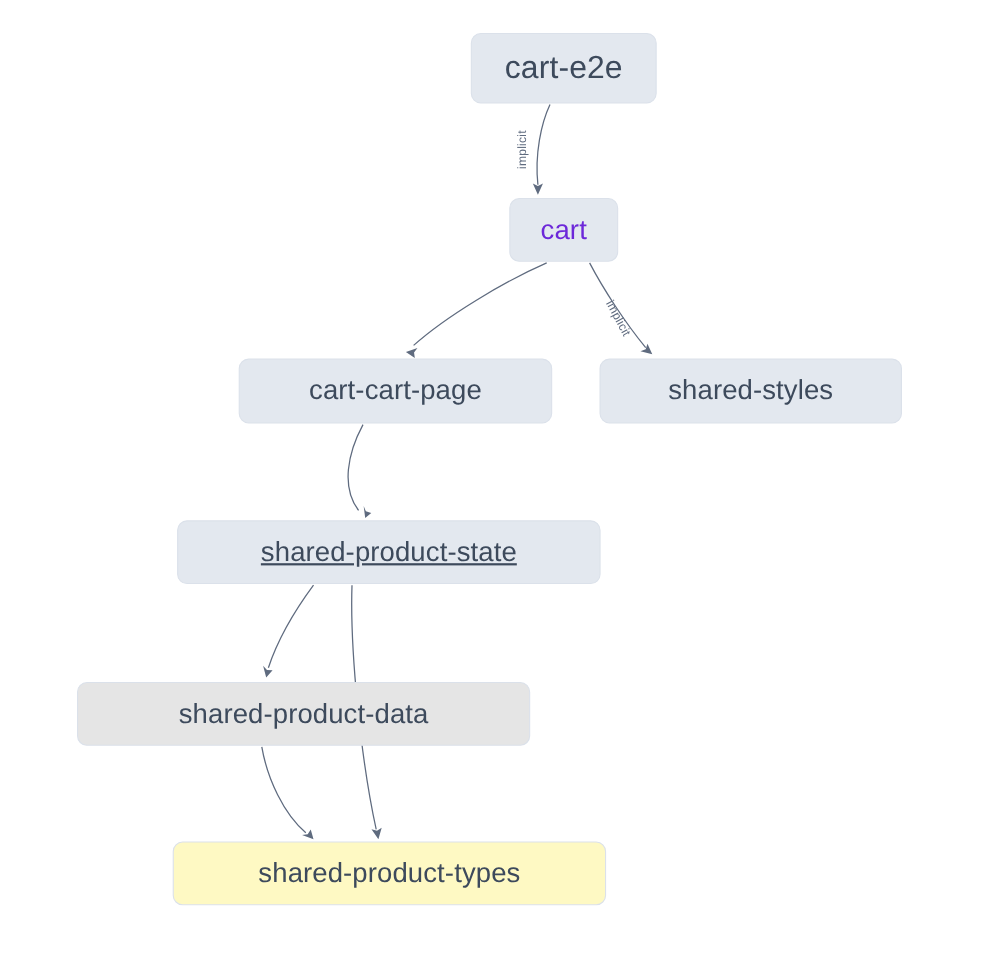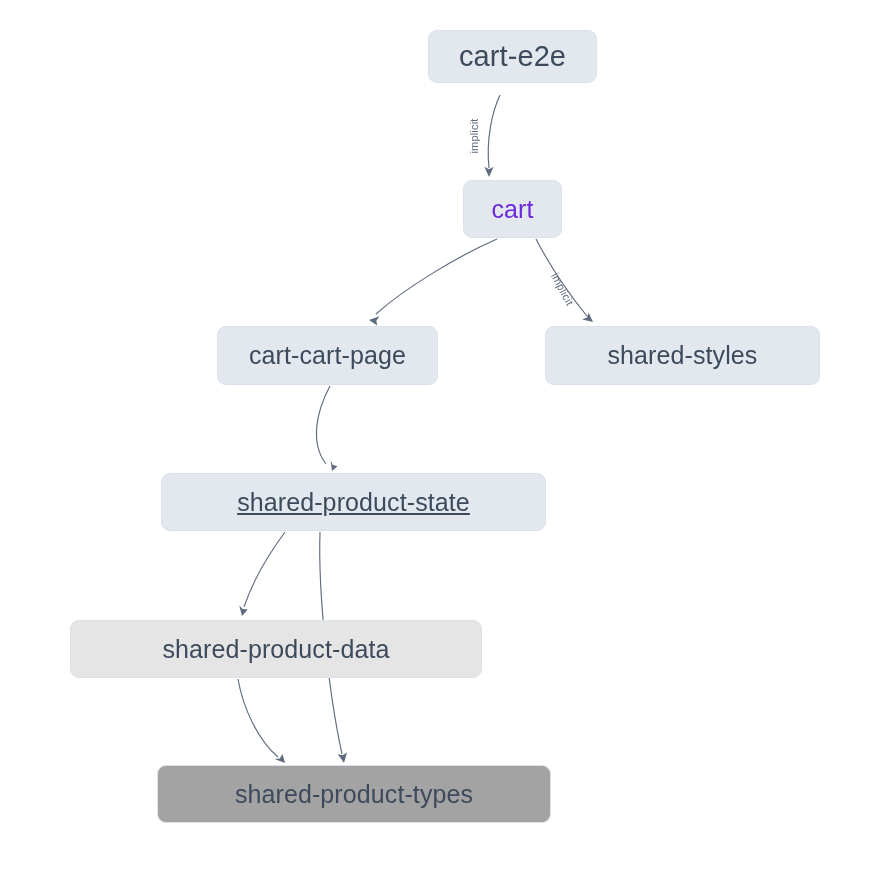--- a/index.html
+++ b/index.html
@@ -94,36 +94,36 @@
         <path class="edge-path" d="M 320 532 C 318 590 328 690 342 754" stroke="#5f6b7f"></path>
         <path class="edge-arrow" d="M 344 763 l -6.3 -9.1 l 5.0 1.4 l 4.3 -2.8 Z" fill="#5f6b7f"></path>
       </g>
       <g>
         <path class="edge-path" d="M 238 679 C 243 708 258 740 278 757" stroke="#5f6b7f"></path>
         <path class="edge-arrow" d="M 285 763 l -10.4 -4.0 l 5.1 -0.6 l 2.8 -4.3 Z" fill="#5f6b7f"></path>
       </g>
     </svg>
 
   <div id="node-layer">
-      <div class="graph-node" style="left: 428px; top: 30px; width: 169px; height: 53px; font-size: 29px; background: rgb(227, 232, 239); border-color: rgb(219, 225, 234); color: rgb(61, 74, 92);">
+      <div class="graph-node" style="left: 428px; top: 30px; width: 169px; height: 64px; font-size: 29px; background: rgb(227, 232, 239); border-color: rgb(219, 225, 234); color: rgb(61, 74, 92);">
         <span class="node-label">cart-e2e</span>
       </div>
       <div class="graph-node" style="left: 463px; top: 180px; width: 99px; height: 58px; font-size: 25px; background: rgb(227, 232, 239); border-color: rgb(219, 225, 234); color: #6d28d9;">
         <span class="node-label">cart</span>
       </div>
-      <div class="graph-node" style="left: 217px; top: 326px; width: 221px; height: 59px; font-size: 25px; background: rgb(227, 232, 239); border-color: rgb(219, 225, 234); color: rgb(61, 74, 92);">
+      <div class="graph-node" style="left: 217px; top: 326px; width: 285px; height: 59px; font-size: 25px; background: rgb(227, 232, 239); border-color: rgb(219, 225, 234); color: rgb(61, 74, 92);">
         <span class="node-label">cart-cart-page</span>
       </div>
       <div class="graph-node" style="left: 545px; top: 326px; width: 275px; height: 59px; font-size: 25px; background: rgb(227, 232, 239); border-color: rgb(219, 225, 234); color: rgb(61, 74, 92);">
         <span class="node-label">shared-styles</span>
       </div>
       <div class="graph-node" style="left: 161px; top: 473px; width: 385px; height: 58px; font-size: 25px; background: rgb(227, 232, 239); border-color: rgb(219, 225, 234); color: rgb(61, 74, 92); text-decoration: underline;">
         <span class="node-label">shared-product-state</span>
       </div>
       <div class="graph-node" style="left: 46px; top: 620px; width: 412px; height: 58px; font-size: 25px; background: #e5e5e5; border-color: rgb(219, 225, 234); color: rgb(61, 74, 92); margin-left: 24px;">
         <span class="node-label">shared-product-data</span>
       </div>
-      <div class="graph-node" style="left: 157px; top: 765px; width: 394px; height: 58px; font-size: 25px; background: #a3a3a3; border-color: rgb(219, 225, 234); color: rgb(61, 74, 92);">
+      <div class="graph-node" style="left: 157px; top: 765px; width: 394px; height: 58px; font-size: 25px; background: #fef9c3; border-color: rgb(219, 225, 234); color: rgb(61, 74, 92);">
         <span class="node-label">shared-product-types</span>
       </div>
     </div>
 
 </div>
 
 </body></html>

